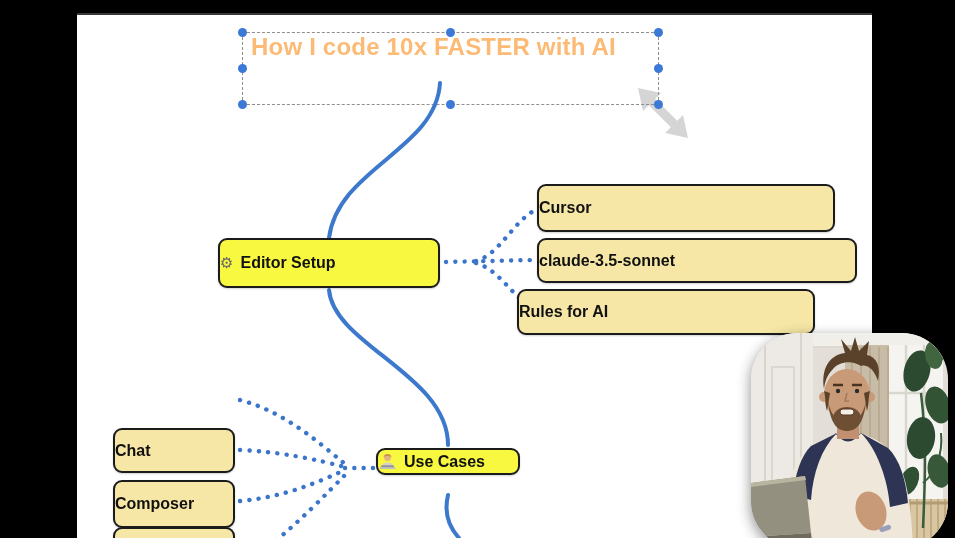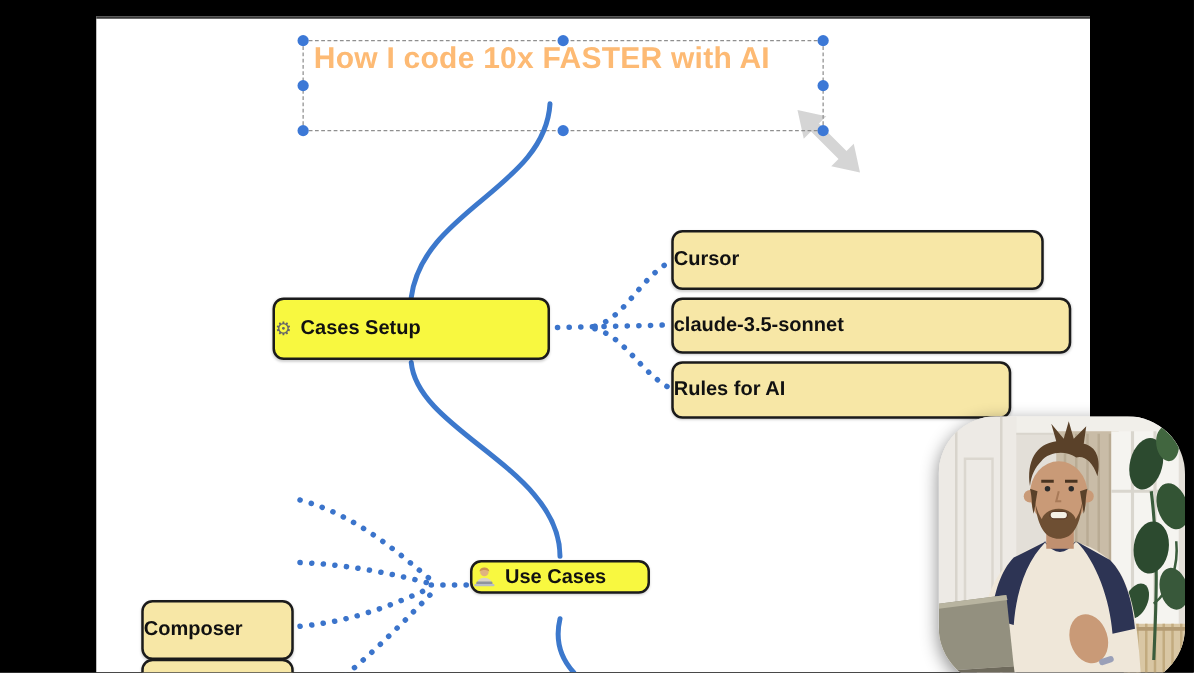--- a/index.html
+++ b/index.html
@@ -90,33 +90,36 @@
       <path d="M240 400 C285 412 318 442 345 464"></path>
       <path d="M240 450 C283 452 318 460 345 467"></path>
       <path d="M240 501 C285 497 318 482 345 470"></path>
       <path d="M262 552 C300 522 326 494 347 473"></path>
       <path d="M345 468 L373 468"></path>
     </g>
   </svg>
 
   <div class="node node--hl" id="node-editor-setup" style="left:218px;top:238px;width:222px;height:50px">
     <span class="ico gear-glyph">⚙</span>
-    <span>Cases Setup</span>
+    <span>Editor Setup</span>
   </div>
 
   <div class="node node--default" style="left:537px;top:184px;width:298px;height:48px">
     <span>Cursor</span>
   </div>
   <div class="node node--default" style="left:537px;top:238px;width:320px;height:45px">
     <span>claude-3.5-sonnet</span>
   </div>
-  <div class="node node--default" style="left:537px;top:289px;width:272px;height:46px">
+  <div class="node node--default" style="left:517px;top:289px;width:298px;height:46px">
     <span>Rules for AI</span>
   </div>
 
+  <div class="node node--default" style="left:113px;top:428px;width:122px;height:45px">
+    <span>Chat</span>
+  </div>
   <div class="node node--default" style="left:113px;top:480px;width:122px;height:48px">
     <span>Composer</span>
   </div>
   <div class="node node--default" style="left:113px;top:527px;width:122px;height:40px"></div>
 
   <div class="node node--hl" id="node-use-cases" style="left:376px;top:448px;width:144px;height:27px">
     <span class="ico">
       <svg width="19" height="17" viewBox="0 0 19 17">
         <circle cx="9.5" cy="4.6" r="3.4" fill="#e0b380"></circle>
         <path d="M5.5 4.2 Q6 1 9.5 1 Q13 1 13.5 4.2 Q11.5 2.6 9.5 3 Q7.5 2.6 5.5 4.2 Z" fill="#c9934f"></path>

